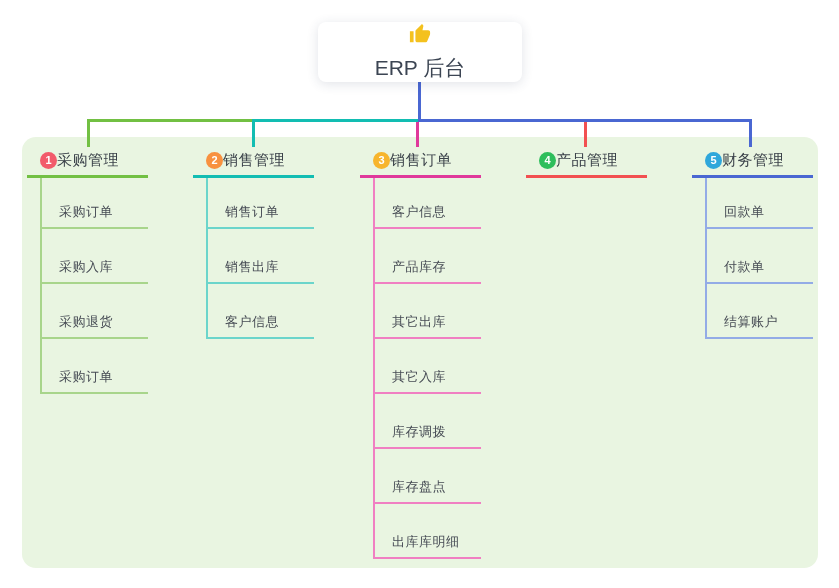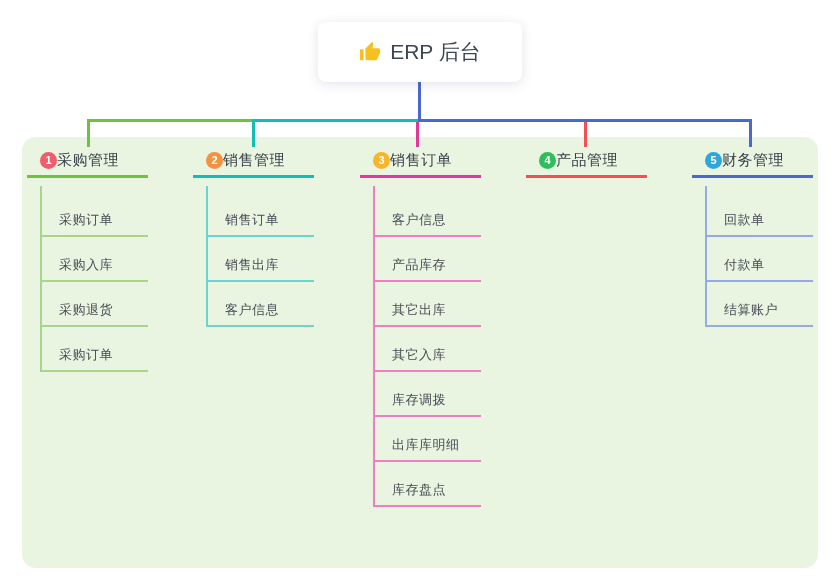--- a/index.html
+++ b/index.html
@@ -17,32 +17,32 @@
   .l-d3{left:416px;top:120px;width:3px;height:27px;}
   .l-d4{left:584px;top:120px;width:3px;height:27px;}
   .l-d5{left:749px;top:120px;width:3px;height:27px;}
   .l-bus1{left:87px;top:119px;width:167px;height:3px;}
   .l-bus2{left:252px;top:119px;width:166px;height:3px;}
   .l-bus5{left:418px;top:119px;width:334px;height:3px;}
 
   
   .root{position:absolute;left:318px;top:22px;width:204px;height:60px;background:#fff;border-radius:8px;
         box-shadow:0 2px 12px rgba(40,60,90,.14);display:flex;align-items:center;justify-content:center;
-        gap:9px;font-size:21px;font-weight:500;color:#3C4553;z-index:2;cursor:default;}
+        gap:9px;font-size:21px;font-weight:500;color:#3C4553;z-index:2;cursor:default;flex-direction:column;}
   .root .icn{display:flex;align-items:center;}
 
   
   .col{position:absolute;top:146px;z-index:2;}
   .hd{display:flex;align-items:center;height:32px;min-width:121px;width:max-content;box-sizing:border-box;
       padding:0 6px 0 13px;border-bottom:3px solid var(--main);}
   .badge{flex:0 0 17px;width:17px;height:17px;border-radius:50%;background:var(--badge);color:#fff;
          font-size:11px;line-height:17px;text-align:center;font-weight:700;}
   .ttl{font-size:15px;font-weight:500;color:#3A4149;letter-spacing:.5px;white-space:nowrap;}
-  .kids{list-style:none;margin:8px 0 0 13px;padding:0;border-left:2px solid var(--light);width:max-content;}
-  .kid{box-sizing:border-box;height:45px;min-width:106px;width:max-content;padding:0 10px 6px 17px;
+  .kids{list-style:none;margin:0 0 0 13px;padding:0;border-left:2px solid var(--light);width:max-content;}
+  .kid{box-sizing:border-box;height:55px;min-width:106px;width:max-content;padding:0 10px 6px 17px;
        border-bottom:2px solid var(--light);display:flex;align-items:flex-end;font-size:13px;color:#464B54;
        letter-spacing:.5px;white-space:nowrap;}
   .kid:first-child{height:51px;}
   .c1{left:27px;} .c2{left:193px;} .c3{left:360px;} .c4{left:526px;} .c5{left:692px;}
 </style>
 </head>
 <body>
 
 <div class="canvas">
 
@@ -96,22 +96,22 @@
     <div class="hd">
       <span class="badge">3</span>
       <span class="ttl">销售订单</span>
     </div>
     <ul class="kids">
       <li class="kid">客户信息</li>
       <li class="kid">产品库存</li>
       <li class="kid">其它出库</li>
       <li class="kid">其它入库</li>
       <li class="kid">库存调拨</li>
+      <li class="kid">库存盘点</li>
       <li class="kid">出库库明细</li>
-      <li class="kid">库存盘点</li>
     </ul>
   </div>
 
   <div class="col c4" style="--main: #F25051; --light: #F69799; --badge: #2EBE5C;">
     <div class="hd">
       <span class="badge">4</span>
       <span class="ttl">产品管理</span>
     </div>
   </div>
 

